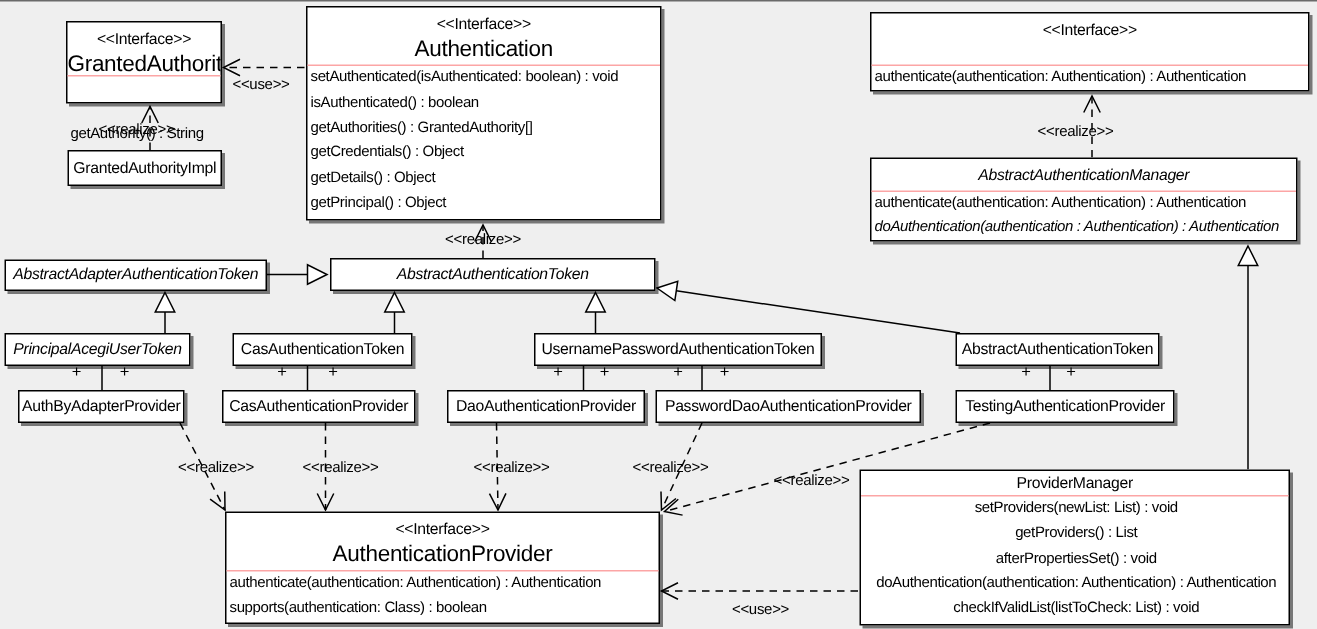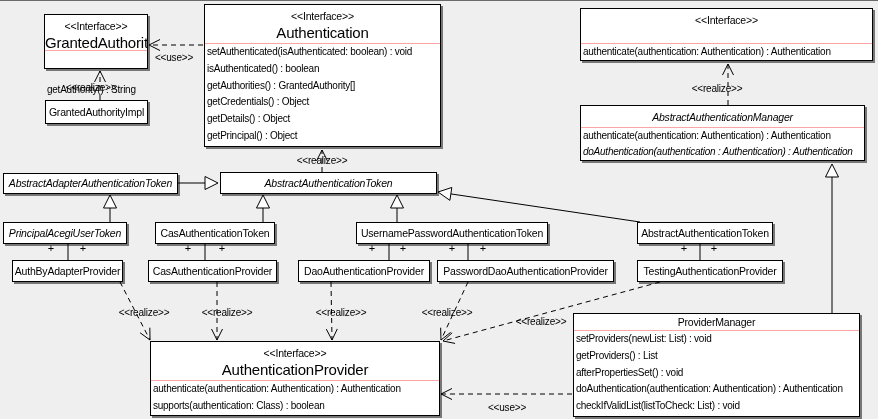--- a/index.html
+++ b/index.html
@@ -242,21 +242,21 @@
       </div>
       <div class="cls-methods" style="height: 34px;">
         <div class="cls-method" style="height: 16.5px; line-height: 16.5px;">authenticate(authentication: Authentication) : Authentication</div>
         <div class="cls-method" style="height: 16.5px; line-height: 16.5px;">supports(authentication: Class) : boolean</div>
       </div>
     </div>
     <div class="cls" style="left: 573px; top: 312px; width: 287px; height: 104px;">
       <div class="cls-head sep" style="height: 17px;">
         <div class="cls-title" style="line-height: 17px;">ProviderManager</div>
       </div>
-      <div class="cls-methods" style="height: 85px;">
+      <div class="cls-methods" style="height: 85px; text-align: center;">
         <div class="cls-method" style="height: 16.8px; line-height: 16.8px;">setProviders(newList: List) : void</div>
         <div class="cls-method" style="height: 16.8px; line-height: 16.8px;">getProviders() : List</div>
         <div class="cls-method" style="height: 16.8px; line-height: 16.8px;">afterPropertiesSet() : void</div>
         <div class="cls-method" style="height: 16.8px; line-height: 16.8px;">doAuthentication(authentication: Authentication) : Authentication</div>
         <div class="cls-method" style="height: 16.8px; line-height: 16.8px;">checkIfValidList(listToCheck: List) : void</div>
       </div>
     </div>
   </div>
 
 </body></html>

